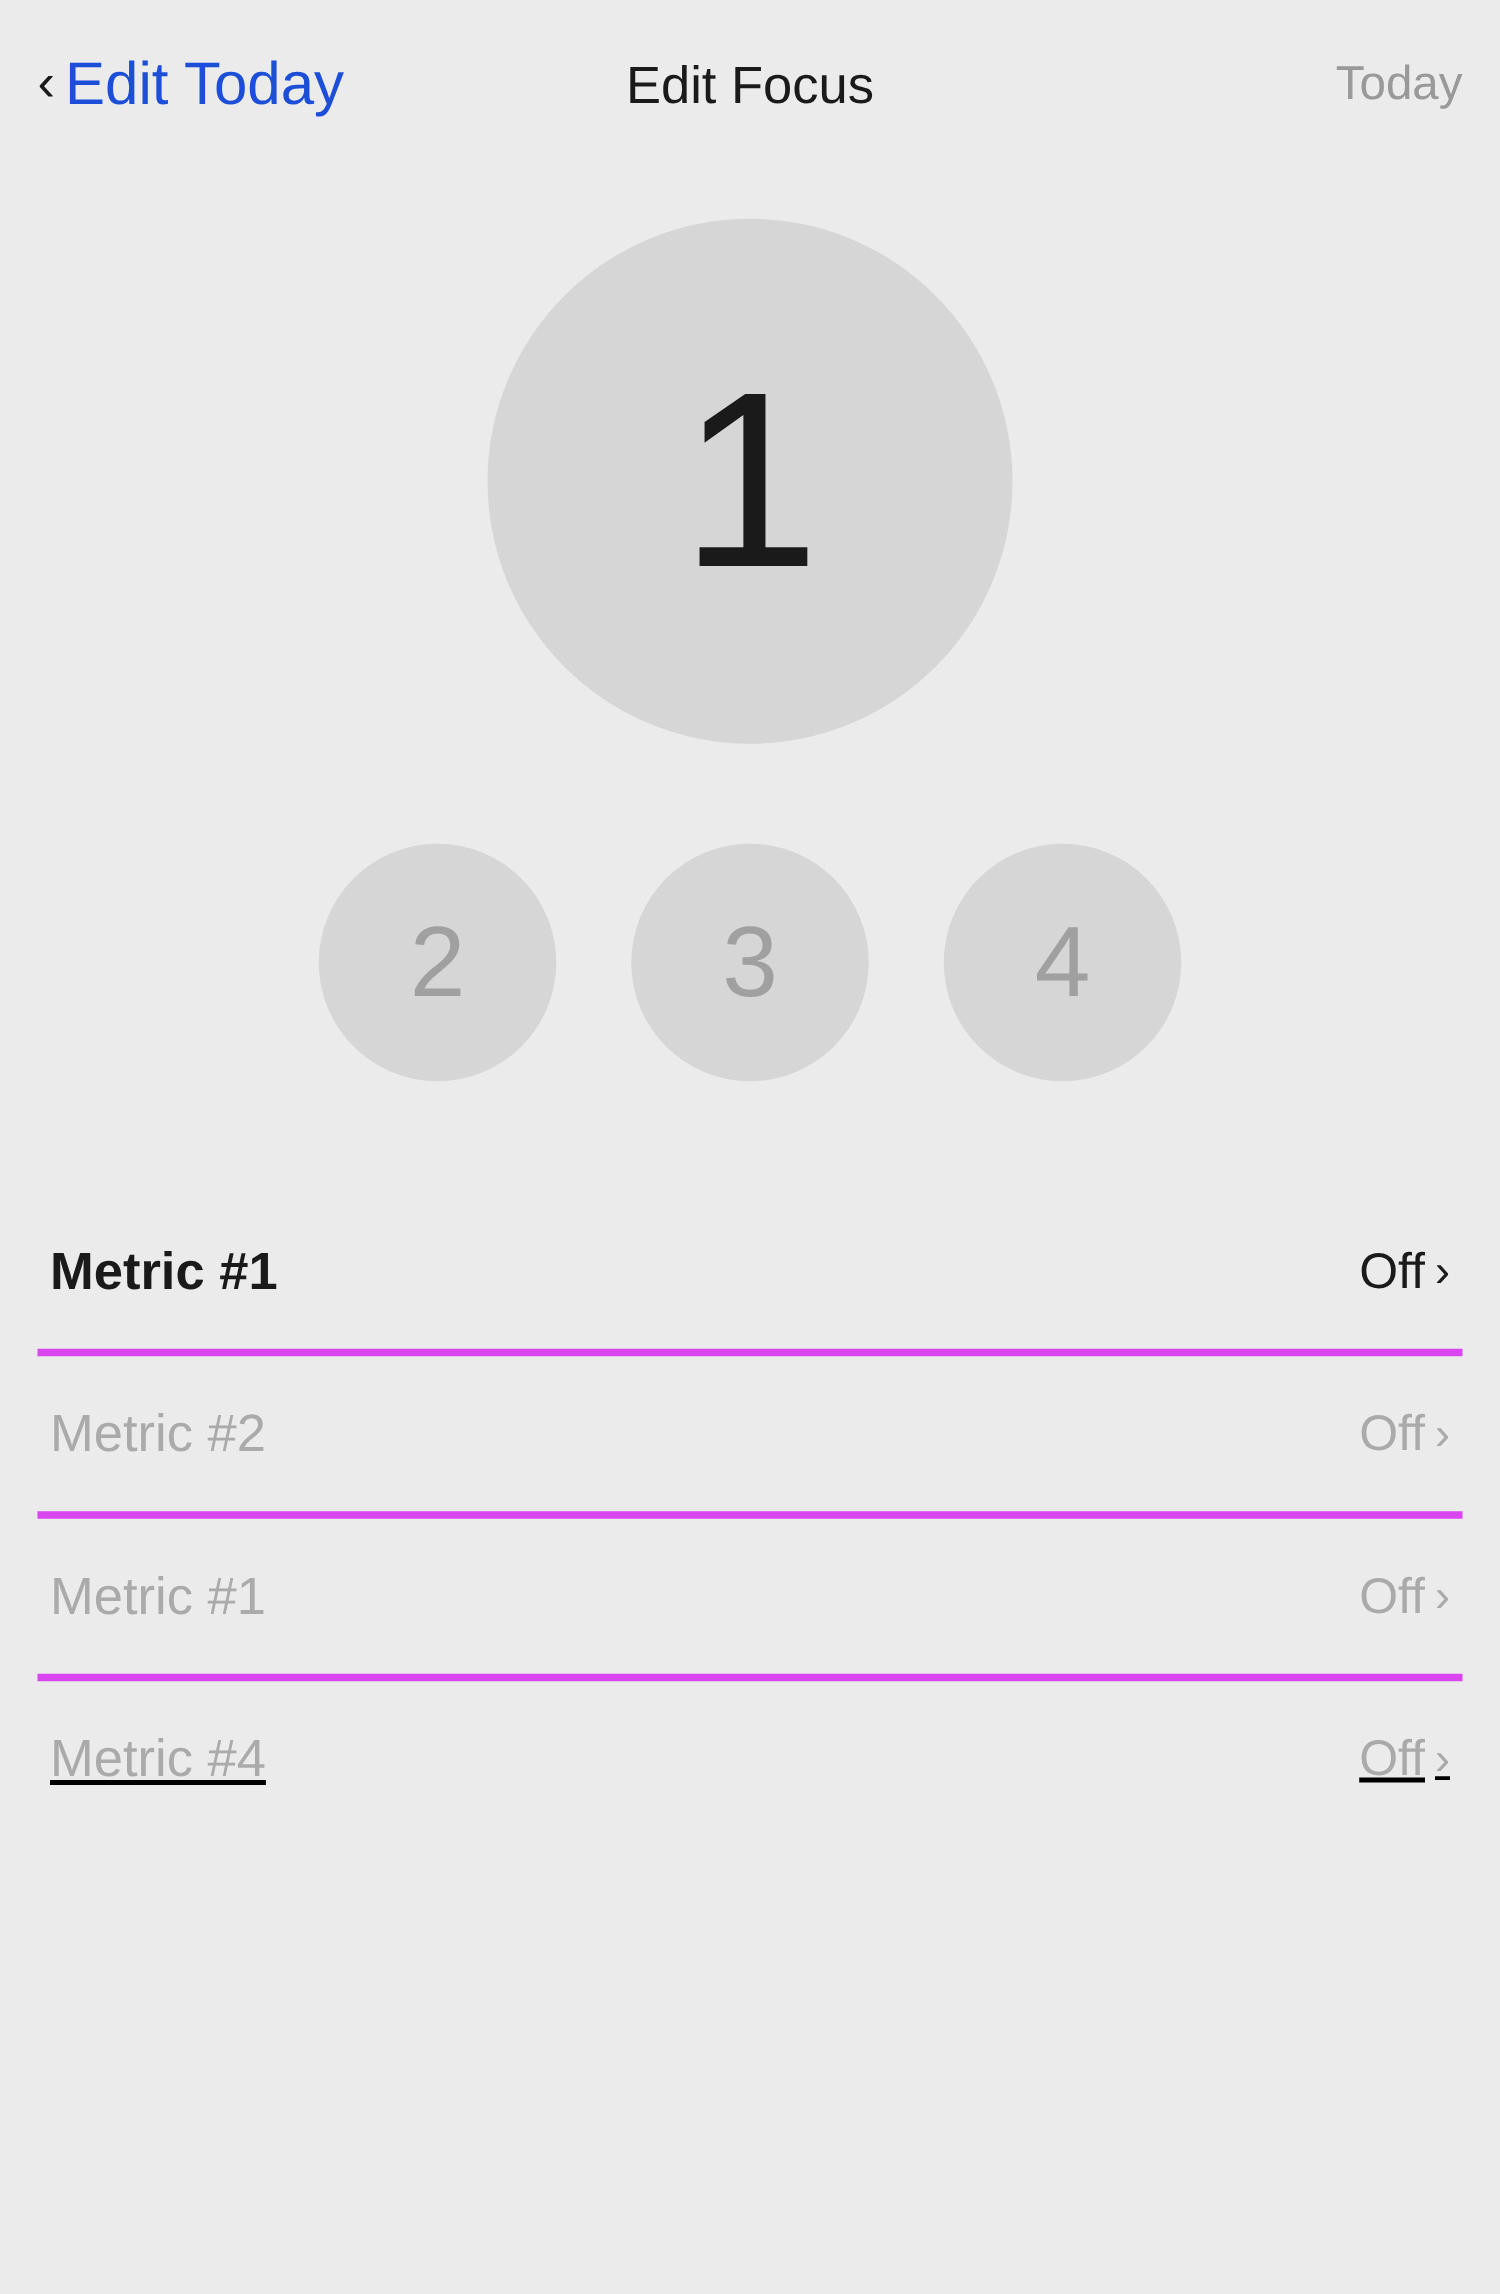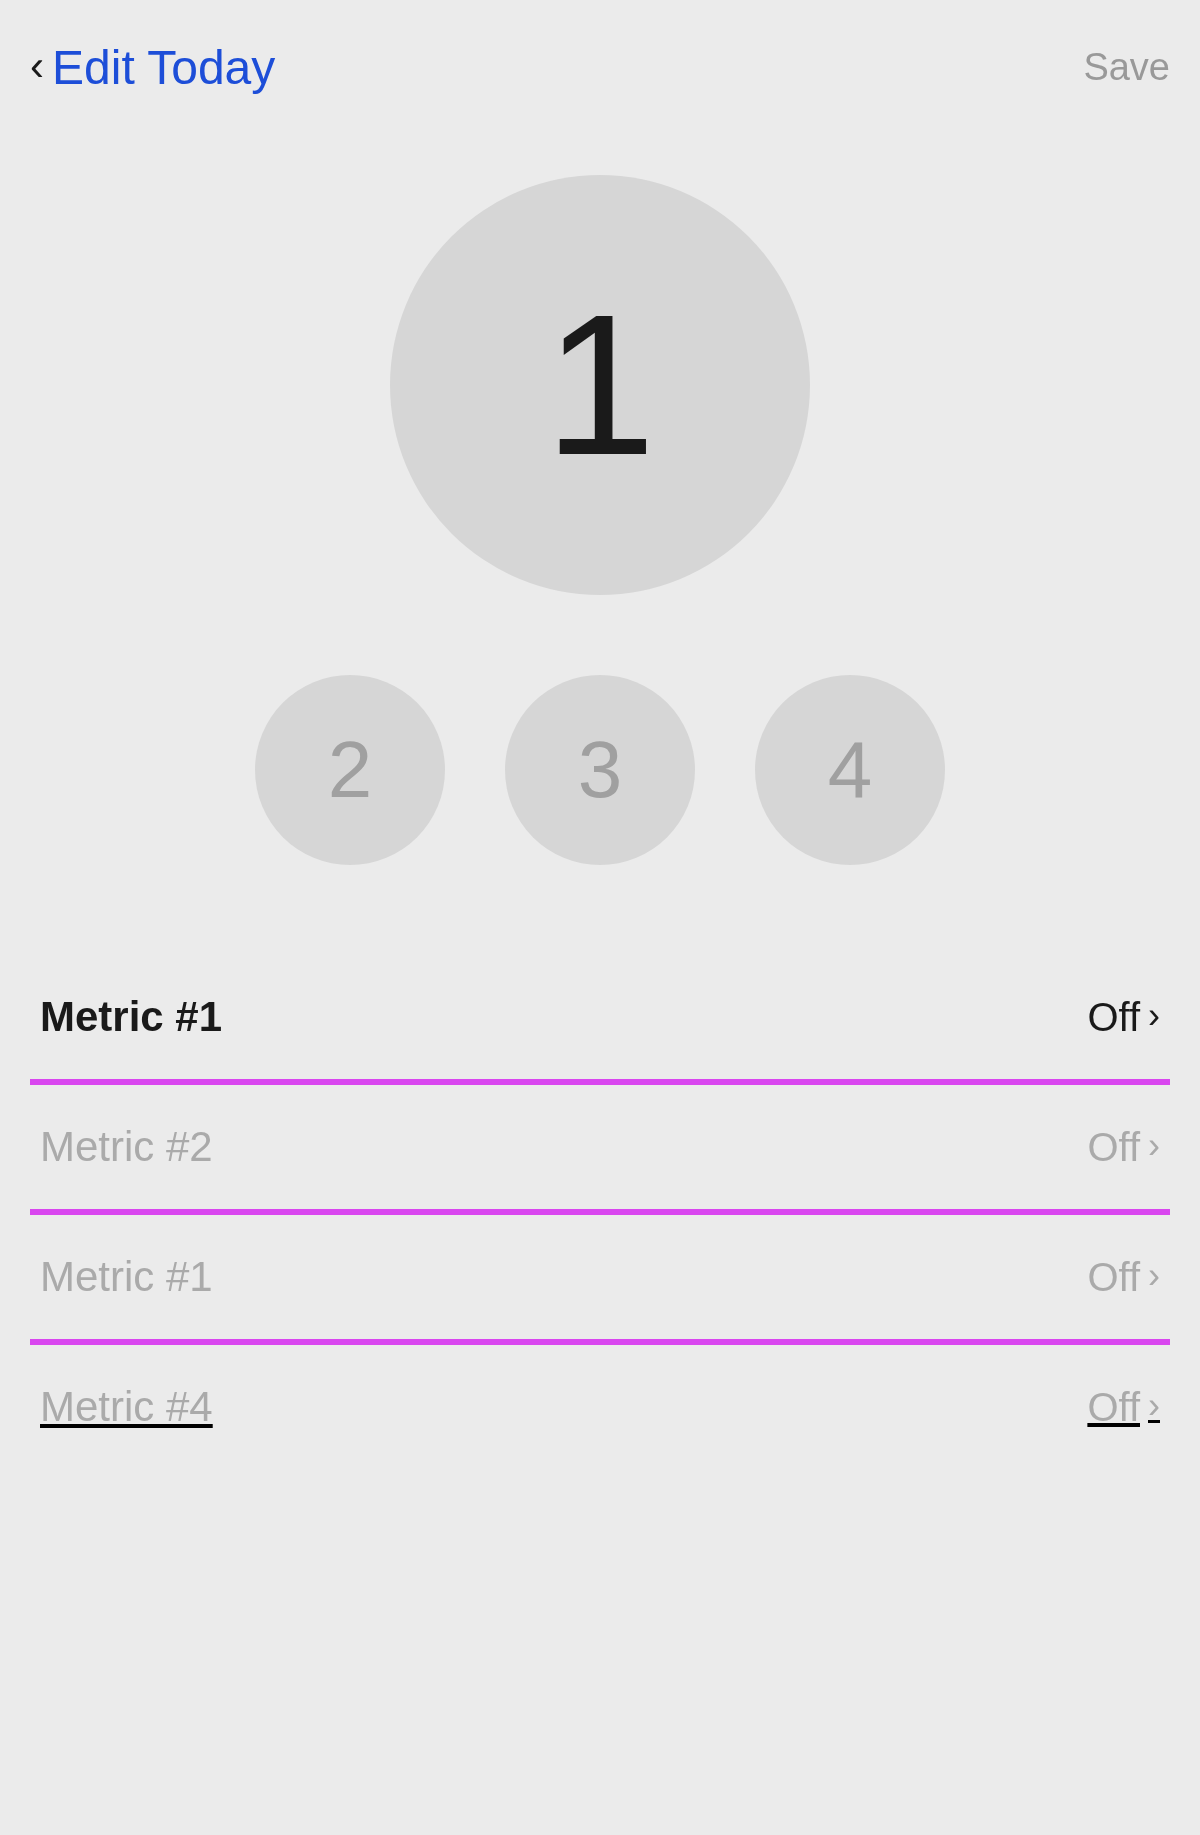--- a/index.html
+++ b/index.html
@@ -144,20 +144,21 @@
     }
 
     .metric-label-inactive {
       font-size: 42px;
       font-weight: 400;
       color: #aaaaaa;
     }
 
     .metric-right {
       display: flex;
+      align-items: center;
       gap: 8px;
     }
 
     .metric-status-active {
       font-size: 40px;
       color: #1a1a1a;
       font-weight: 400;
     }
 
     .metric-status-inactive {
@@ -179,21 +180,22 @@
     }
   </style>
 </head>
 <body>
 
 <nav class="nav-bar">
   <div class="nav-back">
     <span class="nav-back-chevron">‹</span>
     <span class="nav-back-text">Edit Today</span>
   </div>
-  <span class="nav-save">Save</span>
+  <span class="nav-title">Edit Focus</span>
+  <span class="nav-save">Today</span>
 </nav>
 
 <div class="main-content">
 
   <div class="large-circle">
     <span class="large-circle-number">1</span>
   </div>
 
   <div class="small-circles-row">
     <div class="small-circle">

